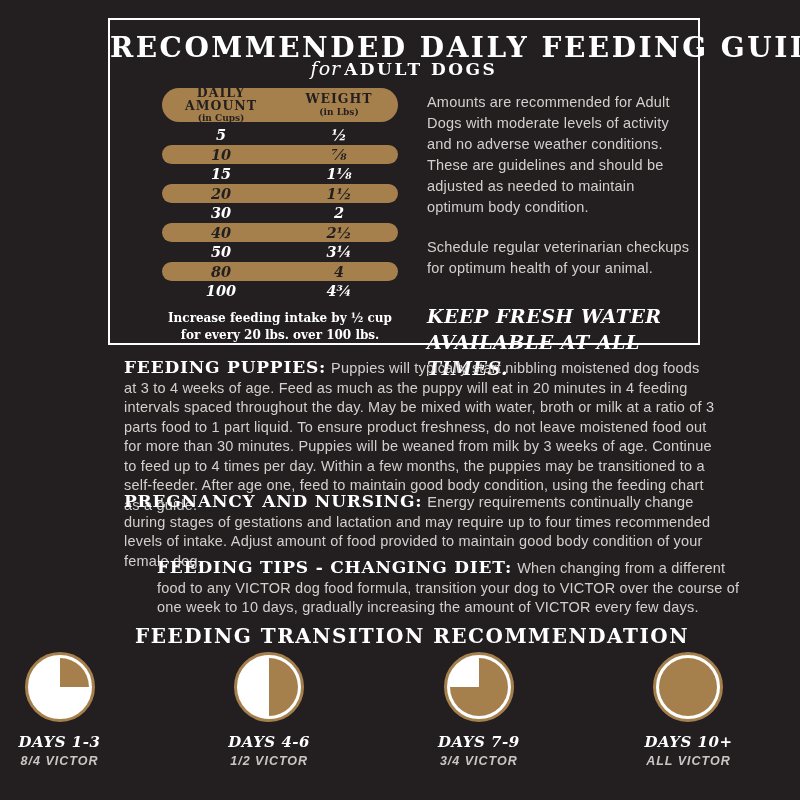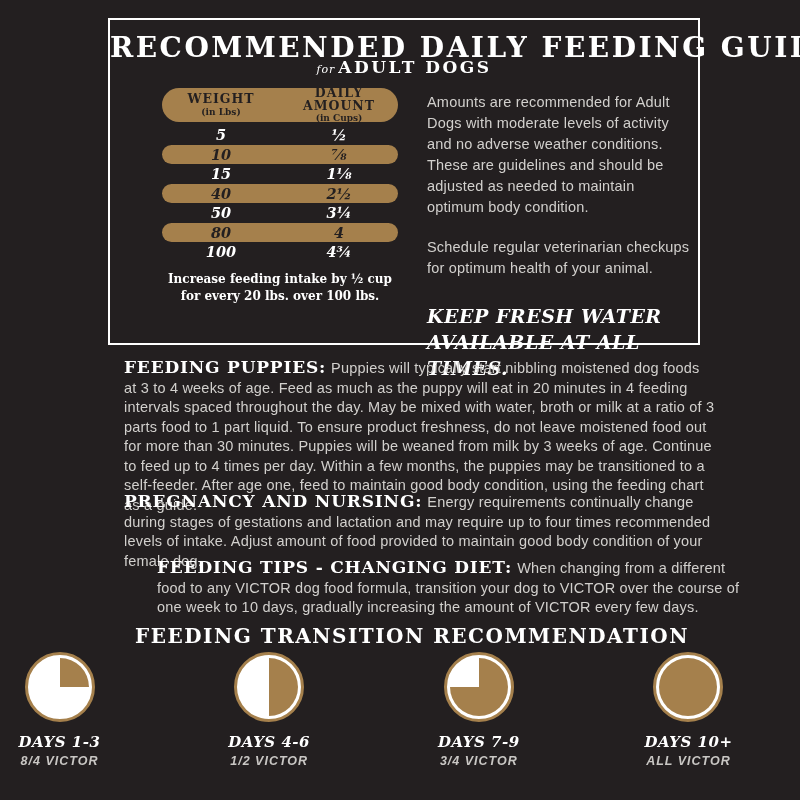--- a/index.html
+++ b/index.html
@@ -28,21 +28,21 @@
     text-align:left; color:var(--white);
     font-family:"DejaVu Serif", serif; font-weight:bold;
     font-size:28px; letter-spacing:2.5px; white-space:nowrap;
   }
   .guide-sub{
     position:absolute; top:37px; left:0; width:100%;
     text-align:center; color:var(--white); white-space:nowrap;
   }
   .guide-sub .for{
     font-family:"DejaVu Serif", serif; font-style:italic;
-    font-size:11px; letter-spacing:1px; margin-right:3px;
+    font-size:19px; letter-spacing:1px; margin-right:3px;
   }
   .guide-sub .adult{
     font-family:"DejaVu Serif", serif; font-weight:bold;
     font-size:17px; letter-spacing:2.5px;
   }
 
   
   .feed-table{position:absolute; left:52px; top:68px; width:236px;}
   .tbl-header{
     background:var(--tan); border-radius:17px; height:34px;
@@ -135,40 +135,48 @@
 
 <div class="guide-box">
   <div class="guide-title">RECOMMENDED DAILY FEEDING GUIDE</div>
   <div class="guide-sub">
     <span class="for">for</span><span class="adult">ADULT DOGS</span>
   </div>
 
   <div class="feed-table">
     <div class="tbl-header">
       <div class="hcell">
+        <span class="hlabel">DAILY AMOUNT</span>
+        <span class="hsub">(in Cups)</span>
+      </div>
+      <div class="hcell">
         <span class="hlabel">WEIGHT</span>
         <span class="hsub">(in Lbs)</span>
       </div>
-      <div class="hcell">
-        <span class="hlabel">DAILY AMOUNT</span>
-        <span class="hsub">(in Cups)</span>
-      </div>
     </div>
     <div class="tbl-rows">
       <div class="tbl-row">
           <span class="cell">5</span>
           <span class="cell">½</span>
         </div>
       <div class="tbl-row">
           <span class="cell">10</span>
           <span class="cell">⅞</span>
         </div>
       <div class="tbl-row">
           <span class="cell">15</span>
           <span class="cell">1⅛</span>
+        </div>
+      <div class="tbl-row">
+          <span class="cell">20</span>
+          <span class="cell">1½</span>
+        </div>
+      <div class="tbl-row">
+          <span class="cell">30</span>
+          <span class="cell">2</span>
         </div>
       <div class="tbl-row">
           <span class="cell">40</span>
           <span class="cell">2½</span>
         </div>
       <div class="tbl-row">
           <span class="cell">50</span>
           <span class="cell">3¼</span>
         </div>
       <div class="tbl-row">

